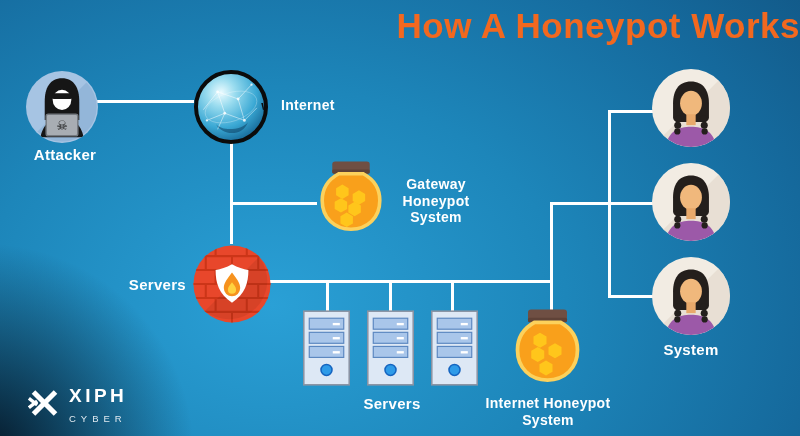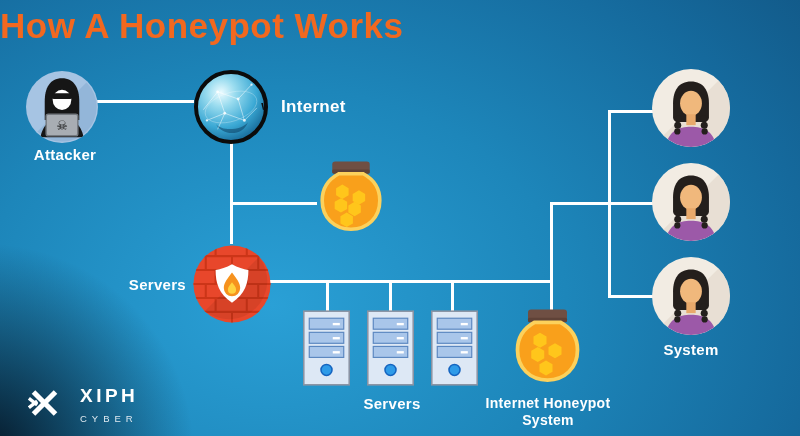--- a/index.html
+++ b/index.html
@@ -5,41 +5,41 @@
   html,body{margin:0;padding:0;background:#091e33;}
   .stage{
     position:relative;width:800px;height:436px;overflow:hidden;
     font-family:"Liberation Sans", sans-serif;
     background:
       radial-gradient(circle 300px at -2% 104%, rgba(4,14,26,0.92) 0%, rgba(4,14,26,0) 70%),
       radial-gradient(ellipse 1050px 780px at 34% 70%, #2aa0d6 0%, #1d86ba 28%, #15699c 52%, #0f4a75 78%, #0b2c4b 100%);
   }
   .abs{position:absolute;}
   .title{
-    position:absolute;top:6px;left:0;width:800px;text-align:left;
+    position:absolute;top:6px;left:0;width:800px;text-align:right;
     color:#f2681f;font-size:35px;font-weight:700;letter-spacing:.5px;
   }
   .line{position:absolute;background:#ffffff;}
   .lbl{
     position:absolute;color:#ffffff;font-weight:700;letter-spacing:.3px;
     text-align:center;line-height:1.18;
   }
   .avatar{position:absolute;border-radius:50%;overflow:hidden;}
   .avatar svg{display:block;width:100%;height:100%;}
   .globe{
     position:absolute;left:194px;top:70px;width:74px;height:74px;box-sizing:border-box;
     border:4px solid #0b0b0b;border-radius:50%;overflow:hidden;
     background:radial-gradient(circle at 35% 28%, #eafbff 0%, #9adcef 22%, #3aa8d4 55%, #11608f 85%, #0b4a73 100%);
   }
   .globe svg{position:absolute;left:0;top:0;width:100%;height:100%;}
   .globe .www{
     position:absolute;left:0;top:24px;width:100%;text-align:center;
     color:#0a0a0a;font-size:13px;font-weight:700;letter-spacing:1px;margin-left:47px;
   }
-  .logo{position:absolute;left:28px;top:386px;display:flex;align-items:center;gap:19px;}
+  .logo{position:absolute;left:28px;top:386px;display:flex;align-items:center;gap:8px;}
   .logo-text .name{color:#fff;font-size:19px;font-weight:700;letter-spacing:3.5px;line-height:1;}
   .logo-text .sub{color:#dfe9f0;font-size:9.5px;font-weight:400;letter-spacing:5px;line-height:1;margin-top:9px;}
   .website{position:absolute;right:16px;bottom:12px;color:#fff;font-size:15px;letter-spacing:.4px;}
 </style>
 </head>
 <body>
 
 <div class="stage">
 
   <div class="title">How A Honeypot Works</div>
@@ -84,36 +84,37 @@
           <circle cx="45" cy="28" r="1.6"></circle>
         <circle cx="30" cy="44" r="1.6"></circle>
           <circle cx="52" cy="52" r="1.6"></circle>
         <circle cx="60" cy="12" r="1.3"></circle>
           <circle cx="10" cy="52" r="1.3"></circle>
       </g>
       <path d="M20,56 C26,64 48,64 56,54 C50,70 28,70 20,56 Z" fill="#0a3a5c" opacity="0.5"></path>
     </svg>
     <div class="www">www</div>
   </div>
-  <div class="lbl" style="left:281px;top:97px;width:110px;font-size:17px;text-align:left;">Internet</div>
+  <div class="lbl" style="left:281px;top:97px;width:110px;font-size:14px;text-align:left;">Internet</div>
 
   <div class="abs" style="left:315px;top:160px;width:72px;height:75px;">
     <svg viewBox="0 0 100 104" width="72" height="75">
       <rect x="24" y="2" width="52" height="17" rx="4" fill="#6f4f43"></rect>
       <rect x="24" y="13" width="52" height="6" rx="2" fill="#5f4237"></rect>
       <path d="M33,19 L67,19 C80,26 90,38 90,56 C90,80 73,96 50,96 C27,96 10,80 10,56 C10,38 20,26 33,19 Z" fill="#f9a01b" stroke="#fcd15c" stroke-width="5"></path>
       <g fill="#ffc61b">
         <path d="M0,-10 L8.66,-5 L8.66,5 L0,10 L-8.66,5 L-8.66,-5 Z" transform="translate(38,44)"></path>
         <path d="M0,-10 L8.66,-5 L8.66,5 L0,10 L-8.66,5 L-8.66,-5 Z" transform="translate(61,52)"></path>
         <path d="M0,-10 L8.66,-5 L8.66,5 L0,10 L-8.66,5 L-8.66,-5 Z" transform="translate(36,63)"></path>
         <path d="M0,-10 L8.66,-5 L8.66,5 L0,10 L-8.66,5 L-8.66,-5 Z" transform="translate(55,68)"></path>
         <path d="M0,-10 L8.66,-5 L8.66,5 L0,10 L-8.66,5 L-8.66,-5 Z" transform="translate(44,83)"></path>
       </g>
     </svg>
   </div>
+  <div class="lbl" style="left:392px;top:176px;width:88px;font-size:14px;">Gateway Honeypot System</div>
 
   <div class="abs" style="left:191px;top:243px;width:82px;height:82px;">
     <svg viewBox="0 0 100 100" width="82" height="82">
       <defs>
           <clipPath id="fwc">
             <circle cx="50" cy="50" r="47"></circle>
           </clipPath>
         </defs>
       <circle cx="50" cy="50" r="47" fill="#e8472b"></circle>
       <g clip-path="url(#fwc)" stroke="#cc3518" stroke-width="2.5" fill="none">

